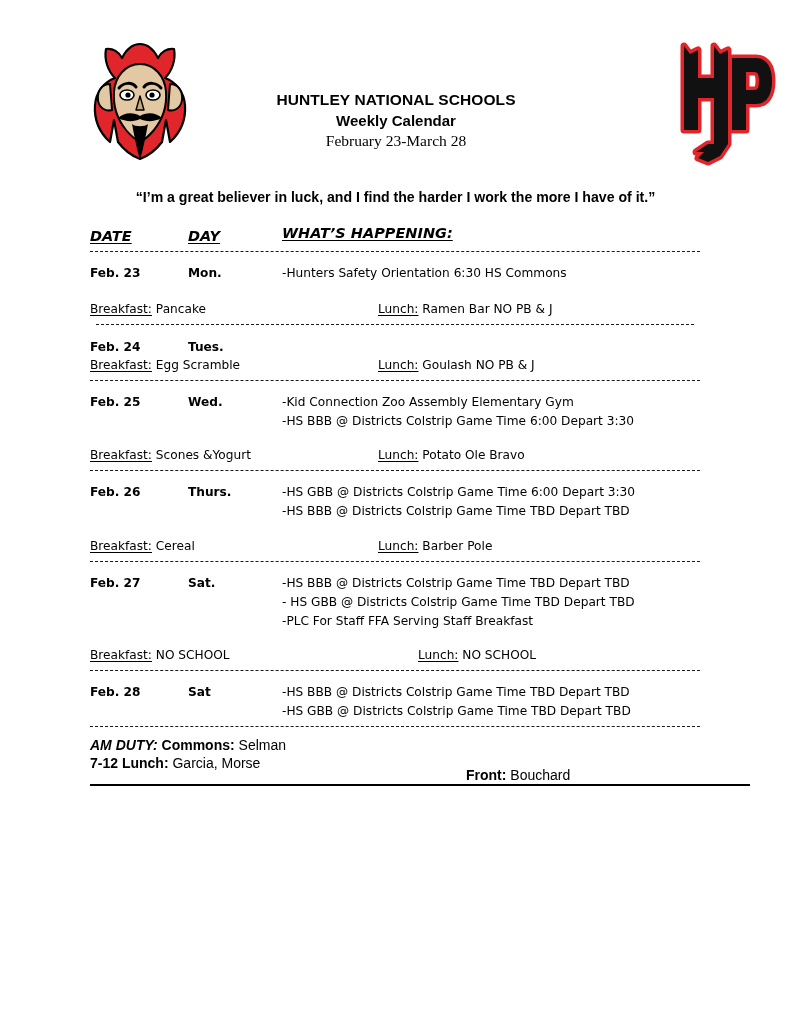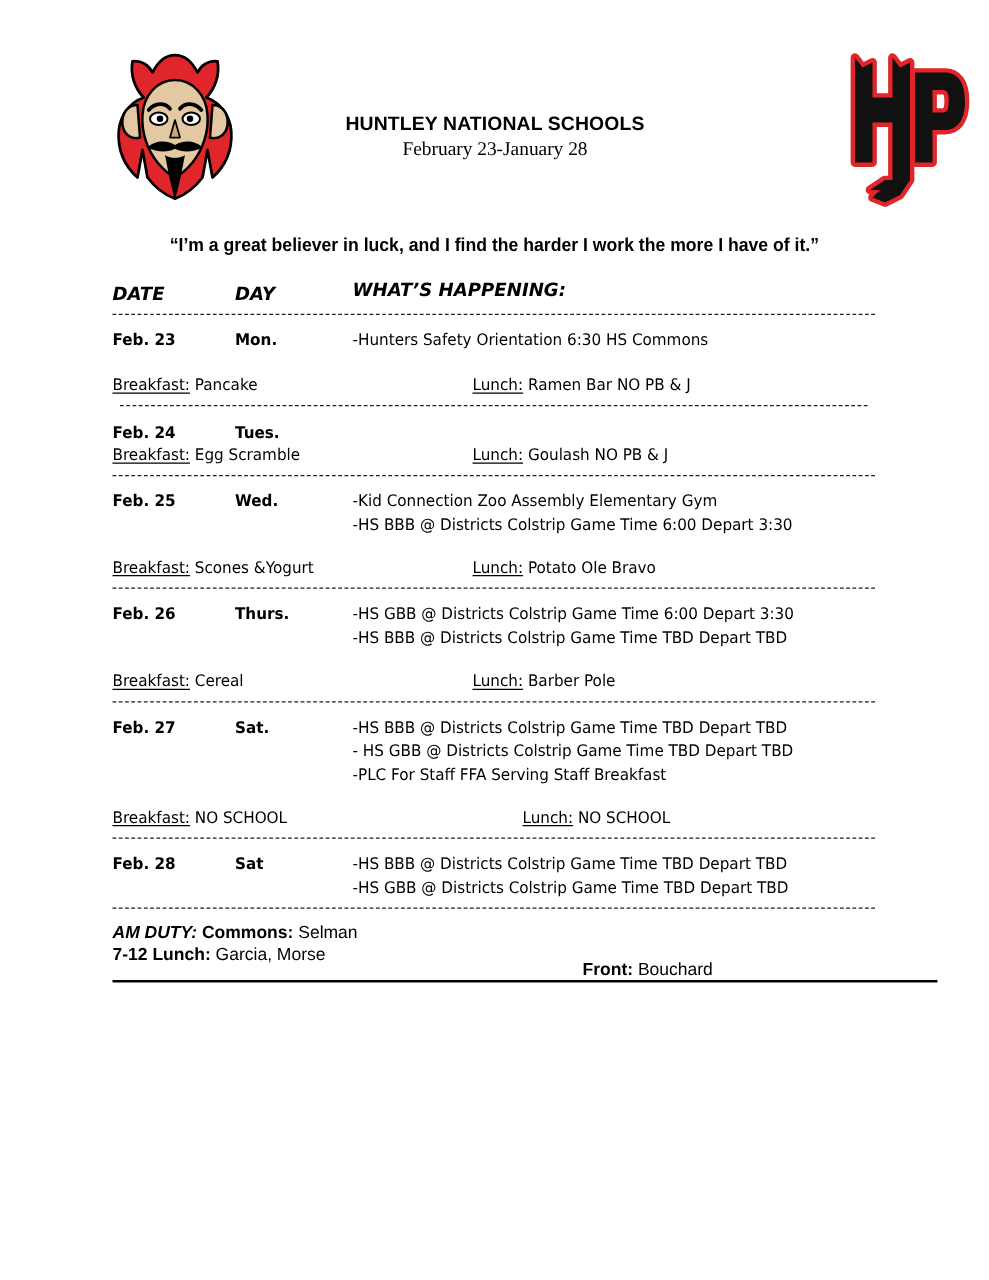--- a/index.html
+++ b/index.html
@@ -98,20 +98,21 @@
   .col-what  { left: 282px; }
   .col-bkf   { left: 90px; }
   .col-lunch { left: 378px; }
   .col-lunch-shift { left: 418px; }
 
   .hdr {
     font-family: "DejaVu Sans", sans-serif;
     font-weight: bold;
     font-style: italic;
     font-size: 14.5px;
+    text-decoration: underline;
     text-underline-offset: 2px;
     white-space: nowrap;
   }
 
   .datecell, .daycell {
     font-family: "DejaVu Sans", sans-serif;
     font-weight: bold;
     font-size: 12.8px;
     white-space: nowrap;
     transform: scaleX(0.95);
@@ -222,21 +223,22 @@
                L60 98 L60 112 L52 124 L40 130 L30 126 L36 120 L28 120
                L40 112 L46 112 L46 66 L30 66 L30 98 L16 98 Z"></path>
       <path d="M64 26 L64 98 L78 98 L78 72 L88 72
                C98 72 104 64 104 49 C104 34 98 26 88 26 Z
                M78 40 L86 40 C90 40 91 43 91 49 C91 55 90 58 86 58 L78 58 Z" fill-rule="evenodd"></path>
     </g>
   </svg>
 
   <div id="title-block">
     <div class="title-line1">HUNTLEY NATIONAL SCHOOLS</div>
-    <div class="title-line3">February 23-January 28</div>
+    <div class="title-line2">Weekly Calendar</div>
+    <div class="title-line3">February 23-March 28</div>
   </div>
 </div>
 
 <div id="quote">“I’m a great believer in luck, and I find the harder I work the more I have of it.”</div>
 
 <div id="sheet">
 
   <div class="abs hdr col-date" style="top:228px;">DATE</div>
   <div class="abs hdr col-day" style="top:228px;">DAY</div>
   <div class="abs hdr col-what" style="top:225px;">WHAT’S HAPPENING:</div>

